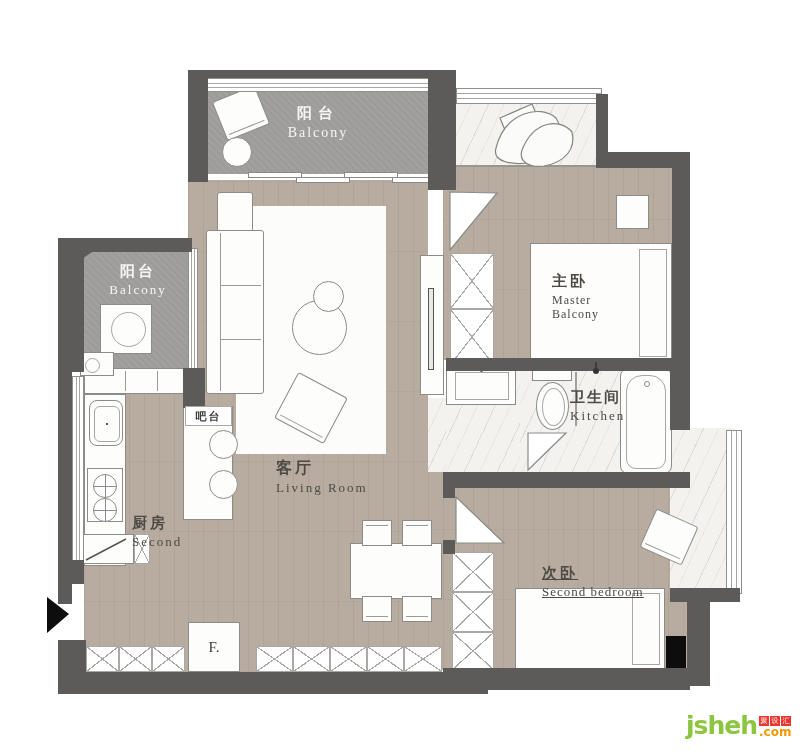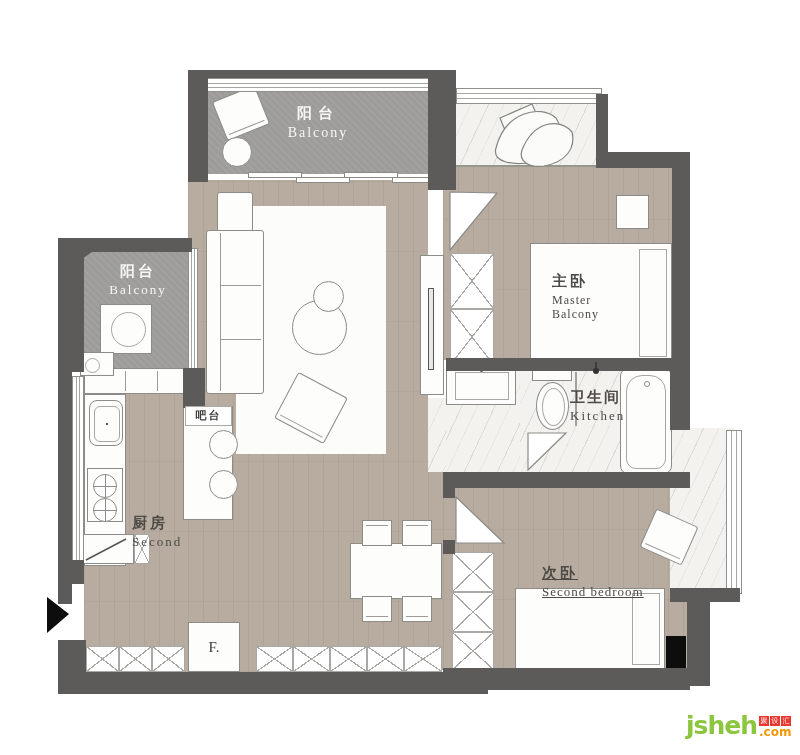--- a/index.html
+++ b/index.html
@@ -28,21 +28,21 @@
   .slide{background:#fff;border:1px solid #8a8986;height:6px;}
   .burner{border-radius:50%;border:1px solid #8b8b88;background:
      linear-gradient(#8b8b88 0 0) 50% 0/1px 100% no-repeat,
      linear-gradient(#8b8b88 0 0) 0 50%/100% 1px no-repeat,#fff;}
   .seatb::after{content:"";position:absolute;left:3px;right:3px;bottom:4px;height:1px;background:#9b9a96;}
   .seatt::after{content:"";position:absolute;left:3px;right:3px;top:4px;height:1px;background:#9b9a96;}
   .lbl{color:#4e4b46;}
   .lbl .zh{display:block;font-size:15px;font-weight:bold;letter-spacing:3px;}
   .lbl .en{display:block;font-family:"Liberation Serif",serif;font-size:13px;letter-spacing:2px;line-height:1.15;margin-top:2px;}
   .light{color:#f6f6f4;}
-  .barlbl{background:#fff;border:1px solid #a9a8a4;font-size:11px;font-weight:bold;letter-spacing:2px;color:#3f3d3a;text-align:center;line-height:18px;}
+  .barlbl{background:#fff;border:1px solid #a9a8a4;font-size:11px;font-weight:bold;letter-spacing:2px;color:#3f3d3a;text-align:center;line-height:18px;font-family:Liberation Serif, serif;}
   .flbl{font-family:"Liberation Serif",serif;font-size:15px;color:#3f3d3a;text-align:center;line-height:48px;}
   #logo{display:flex;align-items:flex-start;}
   #logo .jname{font-weight:800;font-size:25px;line-height:.78;color:#8cc63f;letter-spacing:-1px;}
   #logo .rcol{display:flex;flex-direction:column;align-items:flex-start;margin-left:2px;}
   #logo .sq{display:flex;gap:1px;}
   #logo .sq span{width:10px;height:10px;background:#e8382f;color:#fff;font-size:7px;line-height:10px;text-align:center;}
   #logo .tld{color:#f39800;font-weight:800;font-size:12px;line-height:1;}
 </style>
 </head>
 <body>
@@ -209,20 +209,24 @@
   </div>
   <div class="a lbl" style="left:552px;top:272px;">
     <span class="zh">主卧</span>
     <span class="en" style="font-size:12px;letter-spacing:1px;margin-top:3px;">Master</span>
     <span class="en" style="font-size:12px;letter-spacing:1px;margin-top:0;">Balcony</span>
   </div>
   <div class="a lbl" style="left:570px;top:388px;">
     <span class="zh" style="letter-spacing:2px;">卫生间</span>
     <span class="en">Kitchen</span>
   </div>
+  <div class="a lbl" style="left:276px;top:458px;">
+    <span class="zh" style="font-size:16px;">客厅</span>
+    <span class="en">Living Room</span>
+  </div>
   <div class="a lbl" style="left:132px;top:514px;">
     <span class="zh">厨房</span>
     <span class="en">Second</span>
   </div>
   <div class="a lbl" style="left:542px;top:564px;text-decoration:underline;">
     <span class="zh">次卧</span>
     <span class="en" style="letter-spacing:1px;">Second bedroom</span>
   </div>
   <div class="a barlbl" style="left:185px;top:406px;width:47px;height:20px;">吧台</div>
 

